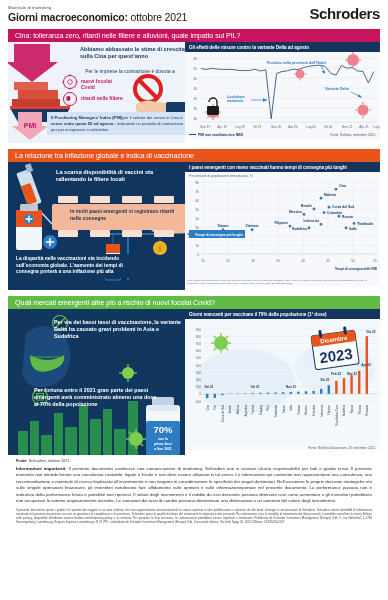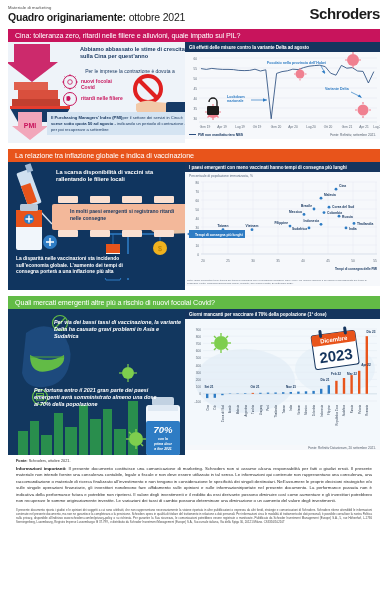--- a/index.html
+++ b/index.html
@@ -57,21 +57,21 @@
   
   .s2-left { height:128px; background:#10355f; position:relative; overflow:hidden; }
   .s2-txt1 { position:absolute; left:48px; top:7px; width:128px; font-size:5.6px; font-weight:700;
              color:#ffffff; line-height:1.32; }
   .s2-txt2 { position:absolute; left:62px; top:46px; width:112px; font-size:5.0px; color:#15355e;
              font-weight:600; line-height:1.3; }
   .s2-txt3 { position:absolute; left:6px; top:92px; width:118px; font-size:4.9px; color:#ffffff;
              font-weight:700; line-height:1.34; background:#10355f; padding:2px; }
 
   
-  .s3-left { height:146px; background:#0f766e; position:relative; overflow:hidden;font-style:italic; }
+  .s3-left { height:146px; background:#0f766e; position:relative; overflow:hidden; }
   .s3-txt1 { position:absolute; left:46px; top:10px; width:128px; font-size:5.4px; font-weight:700;
              color:#ffffff; line-height:1.33; }
   .s3-txt2 { position:absolute; left:26px; top:78px; width:128px; font-size:5.4px; font-weight:700;
              color:#ffffff; line-height:1.33; }
 
   
   .footer { padding:4px 8px 0 8px; }
   .f-src { font-size:3.8px; color:#3a3a3a; }
   .f-src b { color:#1c1c1c; }
   .f-main { font-size:4.35px; color:#2b2b2b; line-height:1.48; margin-top:3px; text-align:justify; }
@@ -86,21 +86,21 @@
 </style>
 </head>
 <body>
 
 <div class="page">
 
   <div class="hdr">
     <div class="hdr-left">
       <div class="kicker">Materiale di marketing</div>
       <div class="title">
-        <span>Quadro originariamente:</span><span class="light"> ottobre 2021</span>
+        <span>Giorni macroeconomico:</span><span class="light"> ottobre 2021</span>
       </div>
     </div>
     <div class="brand">Schroders</div>
   </div>
 
   <div class="section">
     <div class="bar bar-pink">
       <span class="bar-title">Cina: tolleranza zero, ritardi nelle filiere e alluvioni, quale impatto sul PIL?</span>
     </div>
 

